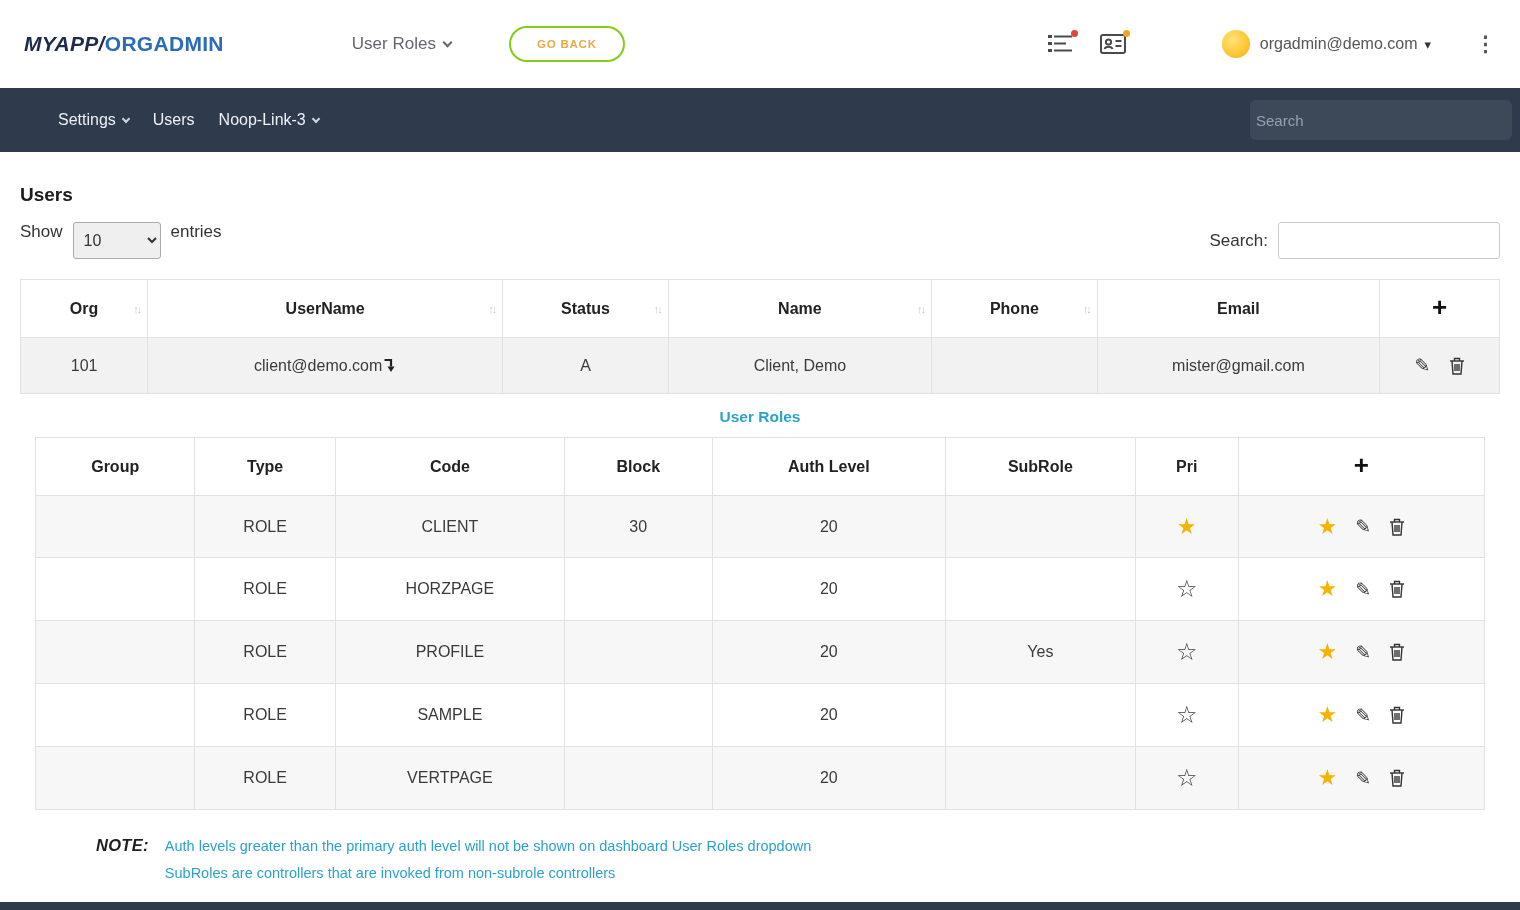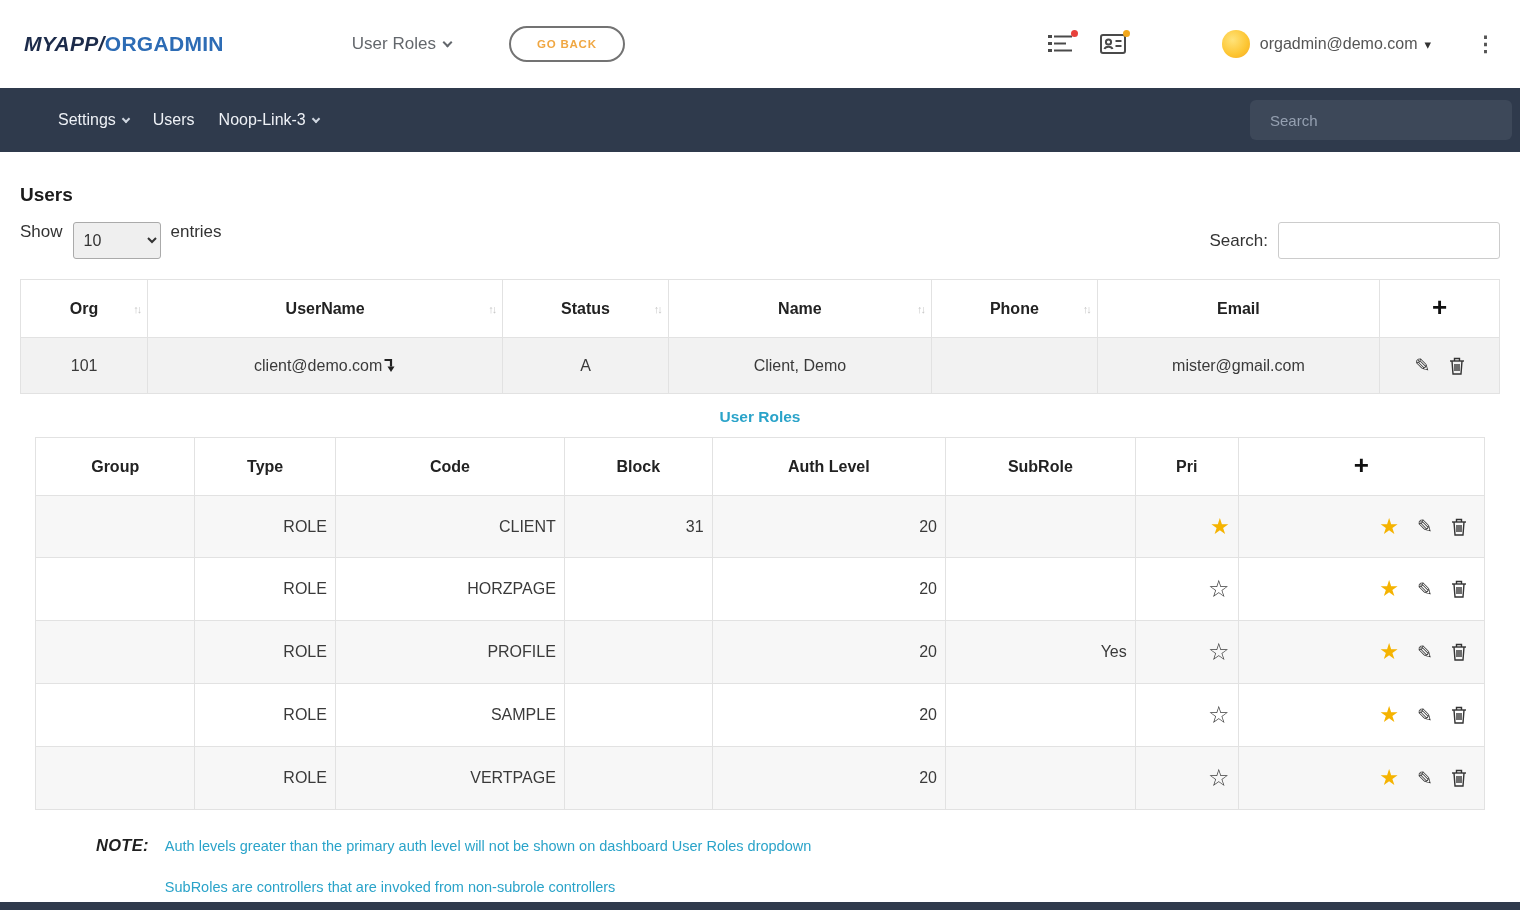--- a/index.html
+++ b/index.html
@@ -24,21 +24,21 @@
   .logo .brand-secondary { color: var(--brand-blue, #2d6cb5); }
   .nav-dd { margin-left: 128px; color: #63676c; font-size: 17px; display: flex; align-items: center; cursor: pointer; }
   .chev {
     display: inline-block; width: 7px; height: 7px;
     border-right: 2px solid currentColor; border-bottom: 2px solid currentColor;
     transform: rotate(45deg); margin-left: 8px; margin-bottom: 3px;
   }
   .goback-btn {
     margin-left: 58px;
     background: #fff;
-    border: 2px solid #737373;
+    border: 2px solid #84cc16;
     color: var(--accent-orange, #f0a742);
     font-size: 11.5px; font-weight: bold; letter-spacing: .8px;
     border-radius: 20px; padding: 10px 26px;
     font-family: "Liberation Sans", sans-serif;
     cursor: pointer;
   }
   .top-right { margin-left: auto; display: flex; align-items: center; text-align: center; }
   .icon-wrap { position: relative; margin-left: 26px; cursor: pointer; line-height: 0; }
   .badge {
     position: absolute; top: -3px; right: -4px;
@@ -63,21 +63,21 @@
     display: flex; align-items: center;
     padding: 0 8px 0 58px;
     color: #eef1f6;
   }
   .subnav-item { font-size: 16px; display: flex; align-items: center; cursor: pointer; margin-right: 24px; }
   .subnav-item .chev { border-color: #cfd6e0; width: 6px; height: 6px; margin-left: 7px; }
   .subnav-search {
     margin-left: auto;
     width: 262px; height: 40px;
     background: #3d4859; border: none; border-radius: 6px;
-    color: #dfe5ee; font-size: 15px; padding: 0 20px;
+    color: #dfe5ee; font-size: 15px; padding: 0 6px;
     font-family: "Liberation Sans", sans-serif;
     outline: none;
   }
   .subnav-search::placeholder { color: #95a0b1; }
 
   
   .content { flex: 1; padding: 0 20px; overflow: hidden; background: #fff; }
   .page-title { font-size: 19px; font-weight: bold; color: #1b1b1b; margin-top: 32px; }
   .controls { display: flex; align-items: flex-start; margin-top: 16px; font-size: 17px; color: #333; }
   .page-size {
@@ -108,34 +108,34 @@
   }
   .plus { font-size: 26px; font-weight: bold; color: #111; line-height: .8; cursor: pointer; }
   .username-cell { display: inline-flex; align-items: center; gap: 1px; }
   .imp-icon { line-height: 0; cursor: pointer; }
 
   .roles-link-row { text-align: center; padding: 14px 0 11px; }
   .roles-link { color: var(--teal, #2aa3c9); font-weight: bold; font-size: 15.5px; cursor: pointer; }
 
   table.roles { width: calc(100% - 30px); margin: 0 15px; }
   table.roles th { font-weight: bold; color: #222; padding: 17px 8px; background: #fff; }
-  table.roles td { padding: 19px 8px; background: #fff; color: #3a3a3a; text-align: right; }
+  table.roles td { padding: 19px 8px; background: #fff; color: #3a3a3a; }
   table.roles tr.striped td { background: #f7f7f7; }
 
   .star { cursor: pointer; line-height: 1; }
   .star.filled { color: var(--gold, #f5b301); font-size: 22px; }
   .star.outline { color: #3d3d3d; font-size: 24px; font-weight: normal; }
   .actions-cell span { margin: 0 9px; vertical-align: middle; }
   .pencil { font-size: 19px; color: #333; cursor: pointer; }
   .trash { cursor: pointer; line-height: 0; display: inline-block; }
 
   
   .note { display: flex; align-items: flex-start; gap: 16px; margin: 26px 0 0 76px; }
   .note-label { font-style: italic; font-weight: bold; font-size: 16.5px; color: #1f1f1f; letter-spacing: .3px; }
-  .note-lines { display: flex; flex-direction: column; gap: 25px; padding-top: 2px; }
+  .note-lines { display: flex; flex-direction: column; gap: 11px; padding-top: 2px; }
   .note-line { font-size: 14.5px; color: var(--teal, #2aa3c9); }
 
   
   .footer-strip { height: 8px; flex-shrink: 0; background: var(--dark-nav, #2f3a4c); }
 </style>
 </head>
 <body>
 
 <header class="topbar">
   <div class="logo">
@@ -280,21 +280,21 @@
         <th>SubRole</th>
         <th>Pri</th>
         <th><span class="plus">+</span></th>
       </tr>
     </thead>
     <tbody>
         <tr class="striped">
           <td></td>
           <td>ROLE</td>
           <td>CLIENT</td>
-          <td>31</td>
+          <td>30</td>
           <td>20</td>
           <td></td>
           <td><span class="star filled">★</span></td>
           <td class="actions-cell"><span class="star filled">★</span><span class="pencil">✎</span><span class="trash"><svg width="16" height="18" viewBox="0 0 16 18" fill="none" stroke="#333" stroke-width="1.4">
                 <path d="M1 4 h14"></path>
                 <path d="M5.5 4 V1.5 h5 V4"></path>
                 <path d="M3 4 l1 13 h8 l1 -13"></path>
                 <path d="M6 7 v7 M8 7 v7 M10 7 v7"></path>
               </svg></span></td>
         </tr>

